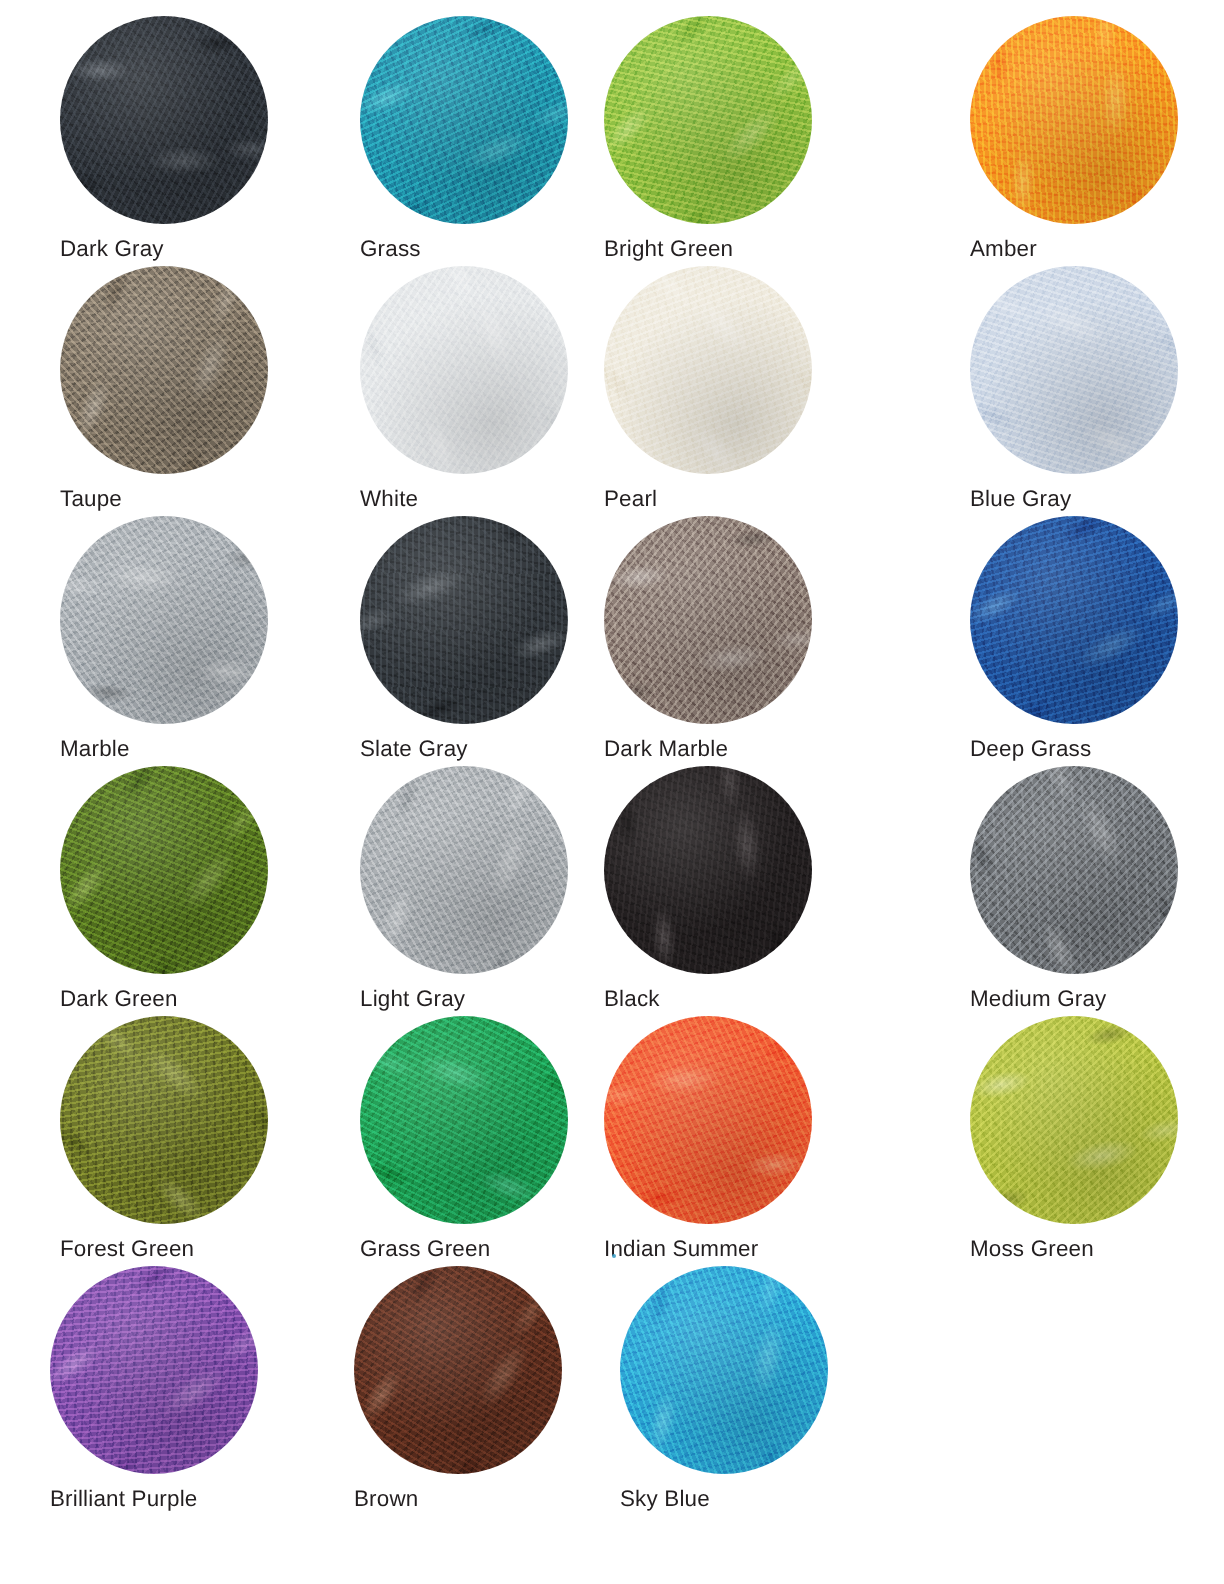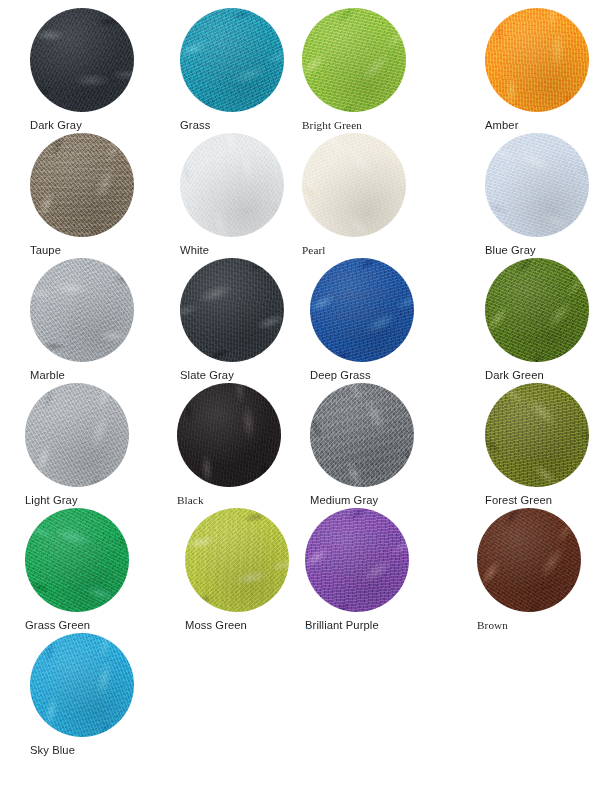--- a/index.html
+++ b/index.html
@@ -29,21 +29,21 @@
     box-sizing: border-box;
   }
 
   .swatch-cell {
     position: relative;
   }
 
   
   .col-1 { padding-left: 30px; }
   .col-2 { padding-left: 25px; }
-  .col-3 { padding-left: 22px; font-family: Liberation Serif, serif; }
+  .col-3 { padding-left: 22px; }
   .col-4 { padding-left: 30px; }
 
   .disc-wrap {
     position: relative;
     width: 104px;
     height: 104px;
   }
 
   .disc {
     position: absolute;
@@ -221,20 +221,30 @@
     <div class="swatch-cell col-2">
       <div class="disc-wrap">
         <div class="disc" style="background: rgb(50, 55, 60);">
           <div class="fibre" style="transform: rotate(333deg);"></div>
           <div class="fibre2" style="transform: rotate(-199.8deg);"></div>
           <div class="shade"></div>
         </div>
       </div>
       <div class="swatch-label">Slate Gray</div>
     </div>
+    <div class="swatch-cell col-3">
+      <div class="disc-wrap">
+        <div class="disc mottled" style="background: rgb(138, 122, 114);">
+          <div class="fibre" style="transform: rotate(10deg);"></div>
+          <div class="fibre2" style="transform: rotate(-6deg); opacity: 0.42;"></div>
+          <div class="shade"></div>
+        </div>
+      </div>
+      <div class="swatch-label">Dark Marble</div>
+    </div>
     <div class="swatch-cell col-4">
       <div class="disc-wrap">
         <div class="disc" style="background: rgb(32, 80, 154);">
           <div class="fibre" style="transform: rotate(47deg);"></div>
           <div class="fibre2" style="transform: rotate(-28.2deg);"></div>
           <div class="shade"></div>
         </div>
       </div>
       <div class="swatch-label">Deep Grass</div>
     </div>
@@ -291,20 +301,30 @@
     <div class="swatch-cell col-2">
       <div class="disc-wrap">
         <div class="disc" style="background: rgb(29, 157, 82);">
           <div class="fibre" style="transform: rotate(269deg);"></div>
           <div class="fibre2" style="transform: rotate(-161.4deg);"></div>
           <div class="shade"></div>
         </div>
       </div>
       <div class="swatch-label">Grass Green</div>
     </div>
+    <div class="swatch-cell col-3">
+      <div class="disc-wrap">
+        <div class="disc" style="background: rgb(241, 90, 50);">
+          <div class="fibre" style="transform: rotate(306deg);"></div>
+          <div class="fibre2" style="transform: rotate(-183.6deg);"></div>
+          <div class="shade"></div>
+        </div>
+      </div>
+      <div class="swatch-label">Indian Summer</div>
+    </div>
     <div class="swatch-cell col-1">
       <div class="disc-wrap">
         <div class="disc mottled" style="background: rgb(178, 192, 64);">
           <div class="fibre" style="transform: rotate(20deg);"></div>
           <div class="fibre2" style="transform: rotate(-12deg); opacity: 0.42;"></div>
           <div class="shade"></div>
         </div>
       </div>
       <div class="swatch-label">Moss Green</div>
     </div>

